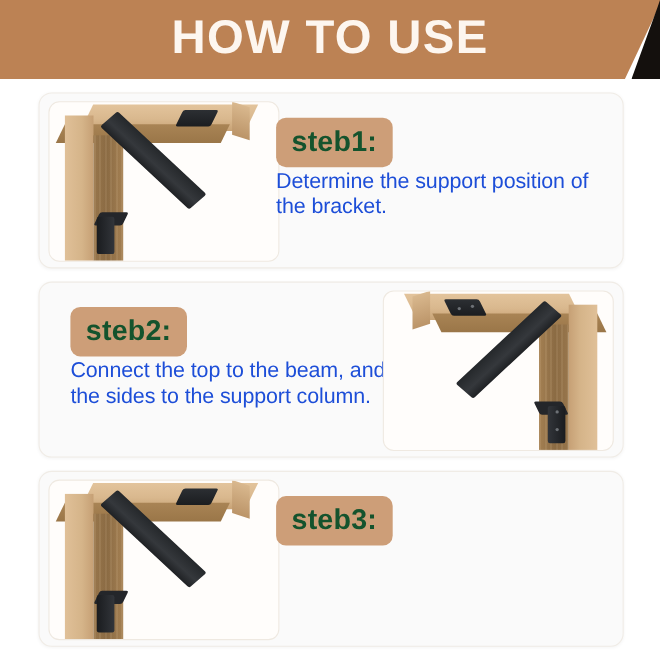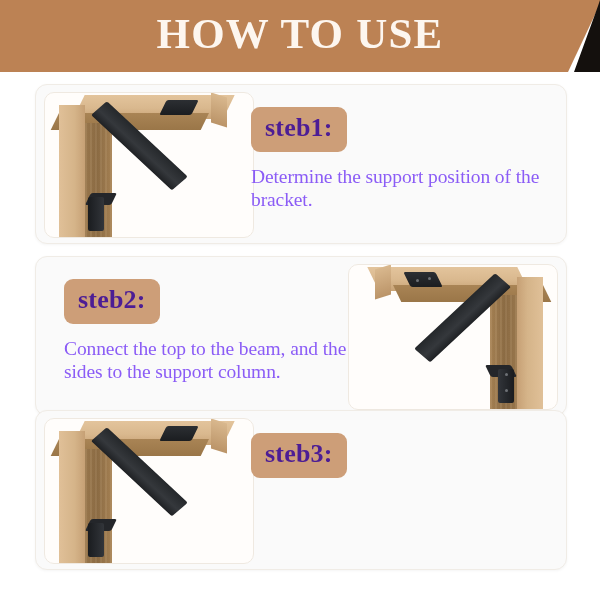--- a/index.html
+++ b/index.html
@@ -13,21 +13,20 @@
     background: #ffffff;
     font-family: "Liberation Sans", sans-serif;
     -webkit-font-smoothing: antialiased;
   }
 
   .page {
     position: relative;
     width: 600px;
     height: 600px;
     background: #ffffff;
-    font-family: Liberation Serif, serif;
   }
 
   
   .header {
     position: absolute;
     left: 0;
     top: 0;
     width: 600px;
     height: 72px;
     overflow: hidden;
@@ -69,50 +68,50 @@
     left: 35px;
     width: 530px;
     background: #fafafa;
     border-radius: 12px;
     border: 1px solid #f0ece6;
     box-shadow: 0 1px 3px rgba(0,0,0,0.045);
     overflow: hidden;
   }
   #step-1 { top: 84px;  height: 158px; }
   #step-2 { top: 256px; height: 158px; }
-  #step-3 { top: 410px; height: 158px; }
+  #step-3 { top: 428px; height: 158px; }
 
   .step-row {
     position: relative;
     width: 100%;
     height: 100%;
   }
 
   
   .step-text {
     position: absolute;
     top: 22px;
   }
   .text-left  { left: 28px;  width: 300px; }
   .text-right { left: 215px; width: 300px; }
 
   .step-badge {
     display: inline-block;
     background: #cd9e78;
-    color: #4c1d95;
+    color: #14532d;
     font-size: 26px;
     font-weight: 700;
     line-height: 1;
     padding: 8px 14px 11px 14px;
     border-radius: 9px;
     letter-spacing: 0.2px;
   }
   .step-desc {
-    margin-top: 14px;
-    color: #8b5cf6;
+    margin-top: 2px;
+    color: #1d4ed8;
     font-size: 19.5px;
     line-height: 1.17;
     font-weight: 400;
     letter-spacing: -0.1px;
   }
 
   
   .step-image {
     position: absolute;
     top: 7px;

